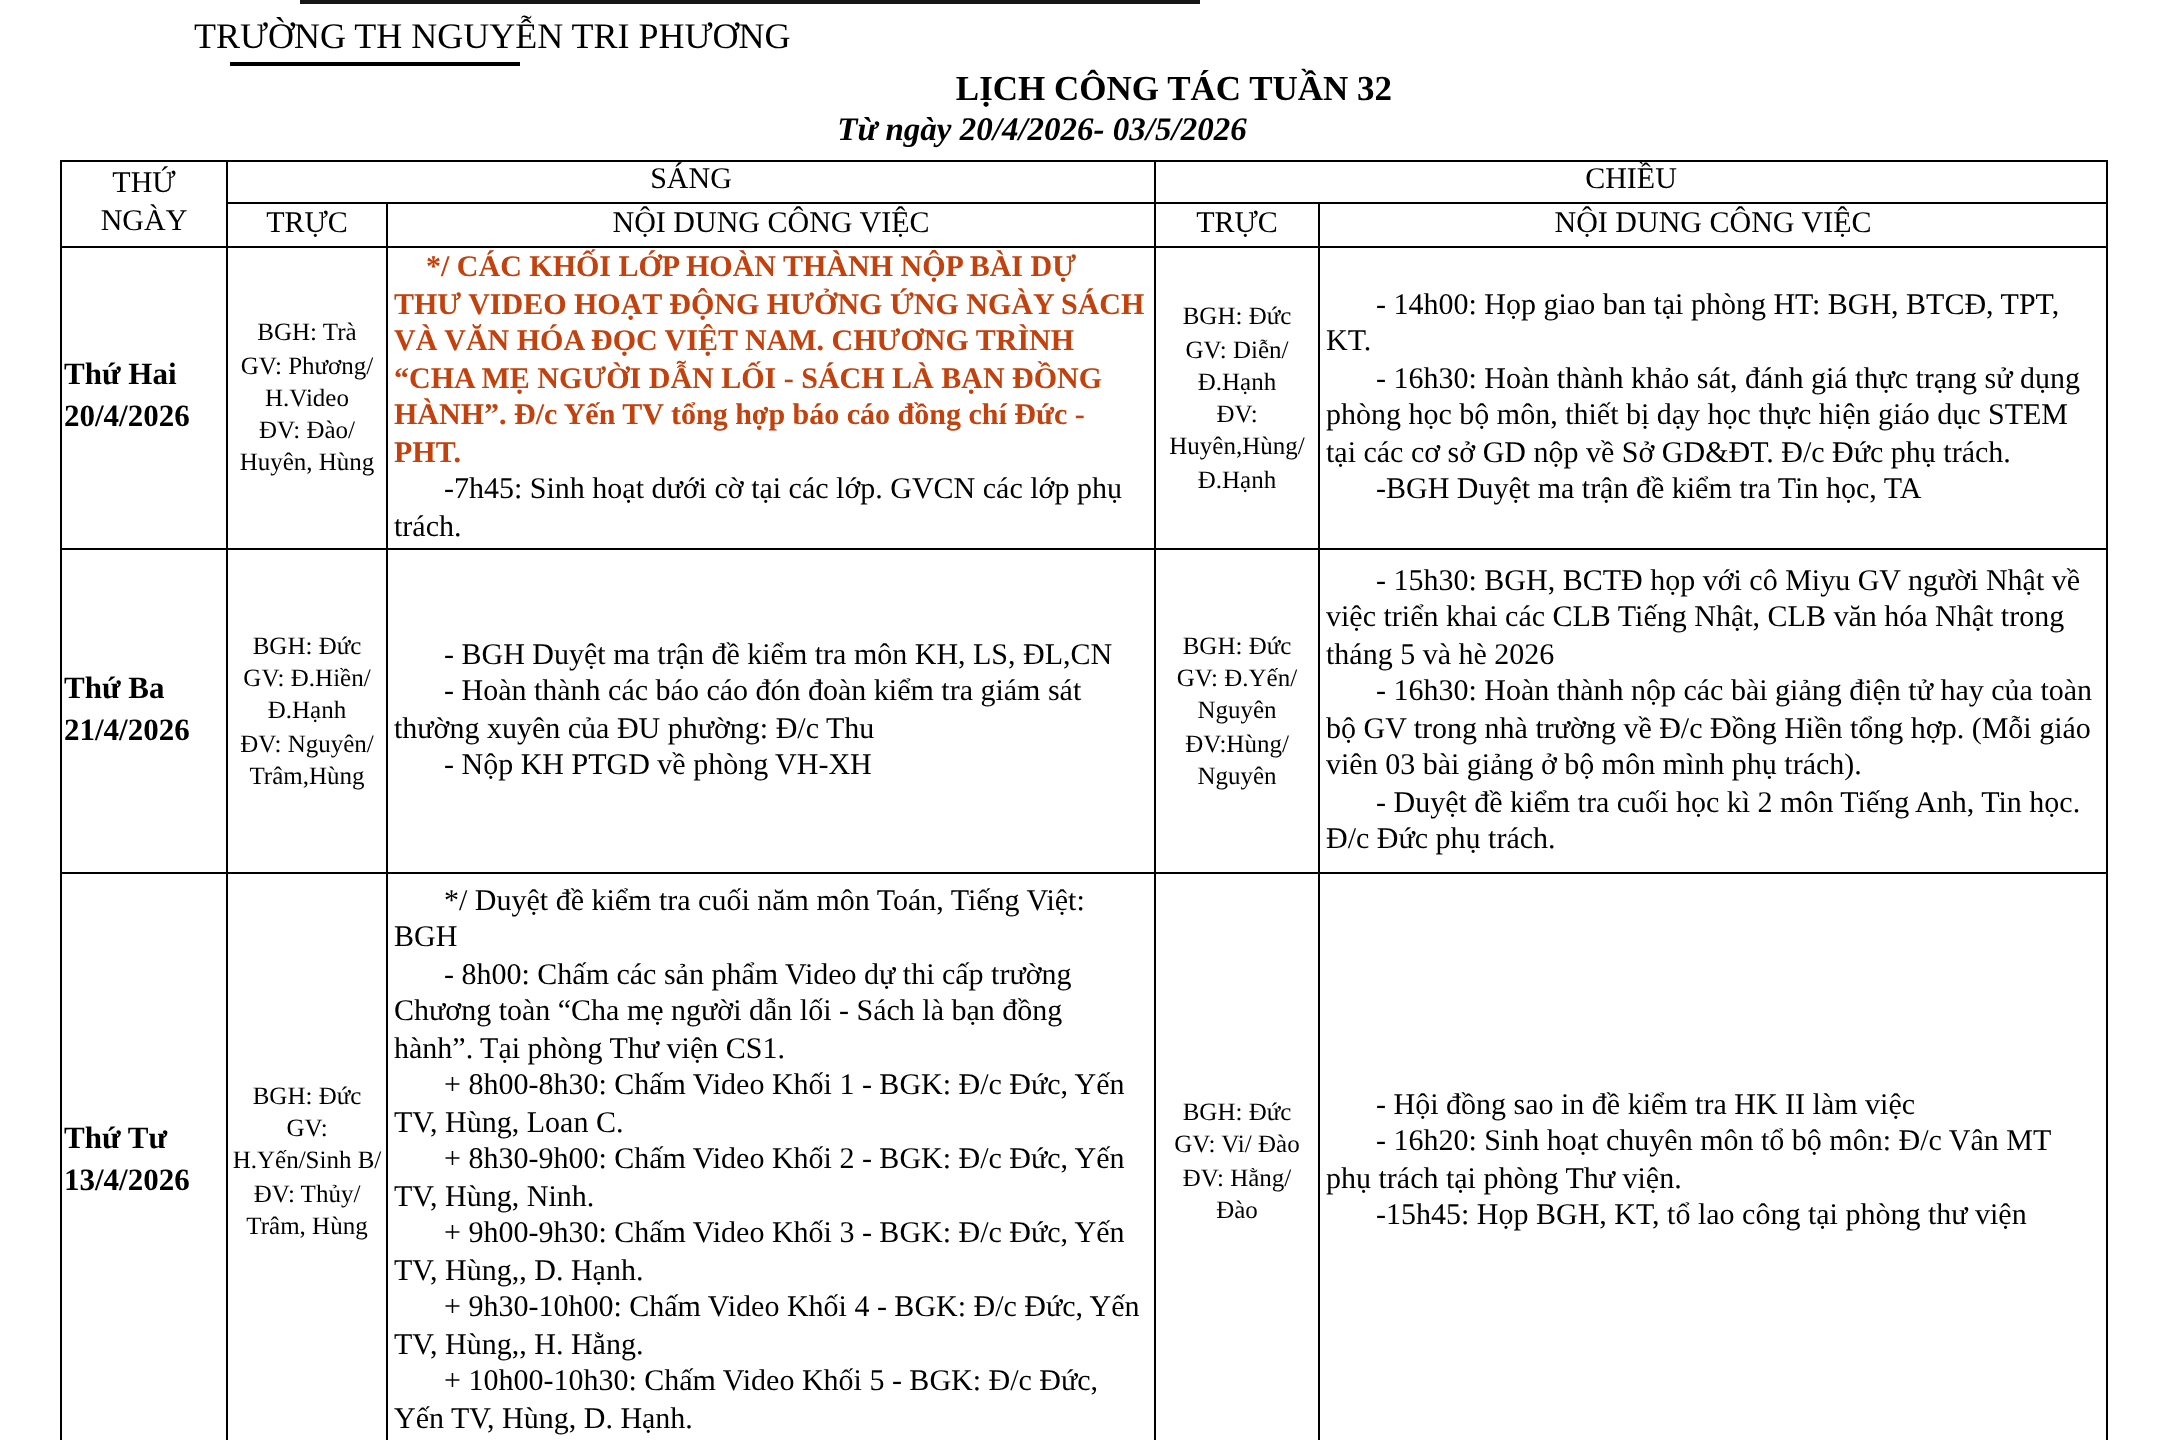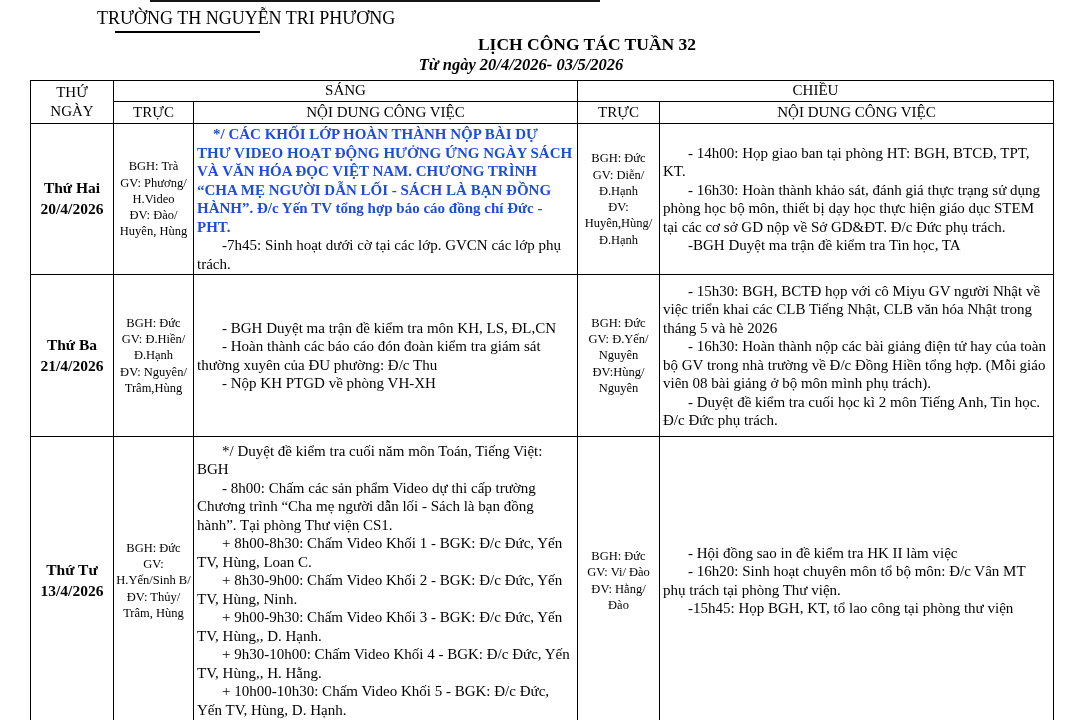--- a/index.html
+++ b/index.html
@@ -44,34 +44,34 @@
     font-size:15px; font-weight:normal; padding:0; line-height:1.3;
     text-align:center; vertical-align:middle;border-radius:21px;
   }
   .schedule thead tr:nth-child(1) { height:21px; }
   .schedule thead tr:nth-child(2) { height:22px; }
   .day-header div { line-height:19px; }
   .schedule tbody tr:nth-child(1) { height:145px; }
   .schedule tbody tr:nth-child(2) { height:162px; }
   .schedule tbody tr:nth-child(3) { height:288px; }
   td.day-cell {
-    text-align:center; vertical-align:middle;
+    vertical-align:middle;
     font-weight:bold; font-size:15.5px; line-height:1.35;
   }
   td.duty-cell {
     text-align:center; vertical-align:middle;
     font-size:12.5px; line-height:1.3; padding:0 1px;
   }
   td.content-cell {
     vertical-align:middle; font-size:15px; line-height:18.5px;
     padding:1px 4px 1px 3px;
   }
   td.content-cell p.para { margin:0; text-indent:25px; }
   td.content-cell p.red-bold {
-    font-weight:bold; color:#1d4ed8; text-indent:16px;
+    font-weight:bold; color:#c2410c; text-indent:16px;
   }
 </style>
 </head>
 <body>
 
 <div class="artifact-bar"></div>
 
 <div class="school">TRƯỜNG TH NGUYỄN TRI PHƯƠNG</div>
 <div class="school-underline"></div>
 
@@ -152,39 +152,39 @@
         </td>
         <td class="duty-cell">
           <div>BGH: Đức</div>
           <div>GV: Đ.Yến/</div>
           <div>Nguyên</div>
           <div>ĐV:Hùng/</div>
           <div>Nguyên</div>
         </td>
         <td class="content-cell">
           <p class="para">- 15h30: BGH, BCTĐ họp với cô Miyu GV người Nhật về việc triển khai các CLB Tiếng Nhật, CLB văn hóa Nhật trong tháng 5 và hè 2026</p>
-          <p class="para">- 16h30: Hoàn thành nộp các bài giảng điện tử hay của toàn bộ GV trong nhà trường về Đ/c Đồng Hiền tổng hợp. (Mỗi giáo viên 08 bài giảng ở bộ môn mình phụ trách).</p>
+          <p class="para">- 16h30: Hoàn thành nộp các bài giảng điện tử hay của toàn bộ GV trong nhà trường về Đ/c Đồng Hiền tổng hợp. (Mỗi giáo viên 03 bài giảng ở bộ môn mình phụ trách).</p>
           <p class="para">- Duyệt đề kiểm tra cuối học kì 2 môn Tiếng Anh, Tin học. Đ/c Đức phụ trách.</p>
         </td>
       </tr>
       <tr>
         <td class="day-cell">
           <div>Thứ Tư</div>
           <div>13/4/2026</div>
         </td>
         <td class="duty-cell">
           <div>BGH: Đức</div>
           <div>GV:</div>
           <div>H.Yến/Sinh B/</div>
           <div>ĐV: Thủy/</div>
           <div>Trâm, Hùng</div>
         </td>
         <td class="content-cell">
           <p class="para">*/ Duyệt đề kiểm tra cuối năm môn Toán, Tiếng Việt: BGH</p>
-          <p class="para">- 8h00: Chấm các sản phẩm Video dự thi cấp trường Chương trình “Cha mẹ người dẫn lối - Sách là bạn đồng hành”. Tại phòng Thư viện CS1.</p>
+          <p class="para">- 8h00: Chấm các sản phẩm Video dự thi cấp trường Chương toàn “Cha mẹ người dẫn lối - Sách là bạn đồng hành”. Tại phòng Thư viện CS1.</p>
           <p class="para">+ 8h00-8h30: Chấm Video Khối 1 - BGK: Đ/c Đức, Yến TV, Hùng, Loan C.</p>
           <p class="para">+ 8h30-9h00: Chấm Video Khối 2 - BGK: Đ/c Đức, Yến TV, Hùng, Ninh.</p>
           <p class="para">+ 9h00-9h30: Chấm Video Khối 3 - BGK: Đ/c Đức, Yến TV, Hùng,, D. Hạnh.</p>
           <p class="para">+ 9h30-10h00: Chấm Video Khối 4 - BGK: Đ/c Đức, Yến TV, Hùng,, H. Hằng.</p>
           <p class="para">+ 10h00-10h30: Chấm Video Khối 5 - BGK: Đ/c Đức, Yến TV, Hùng, D. Hạnh.</p>
         </td>
         <td class="duty-cell">
           <div>BGH: Đức</div>
           <div>GV: Vi/ Đào</div>
           <div>ĐV: Hằng/</div>

